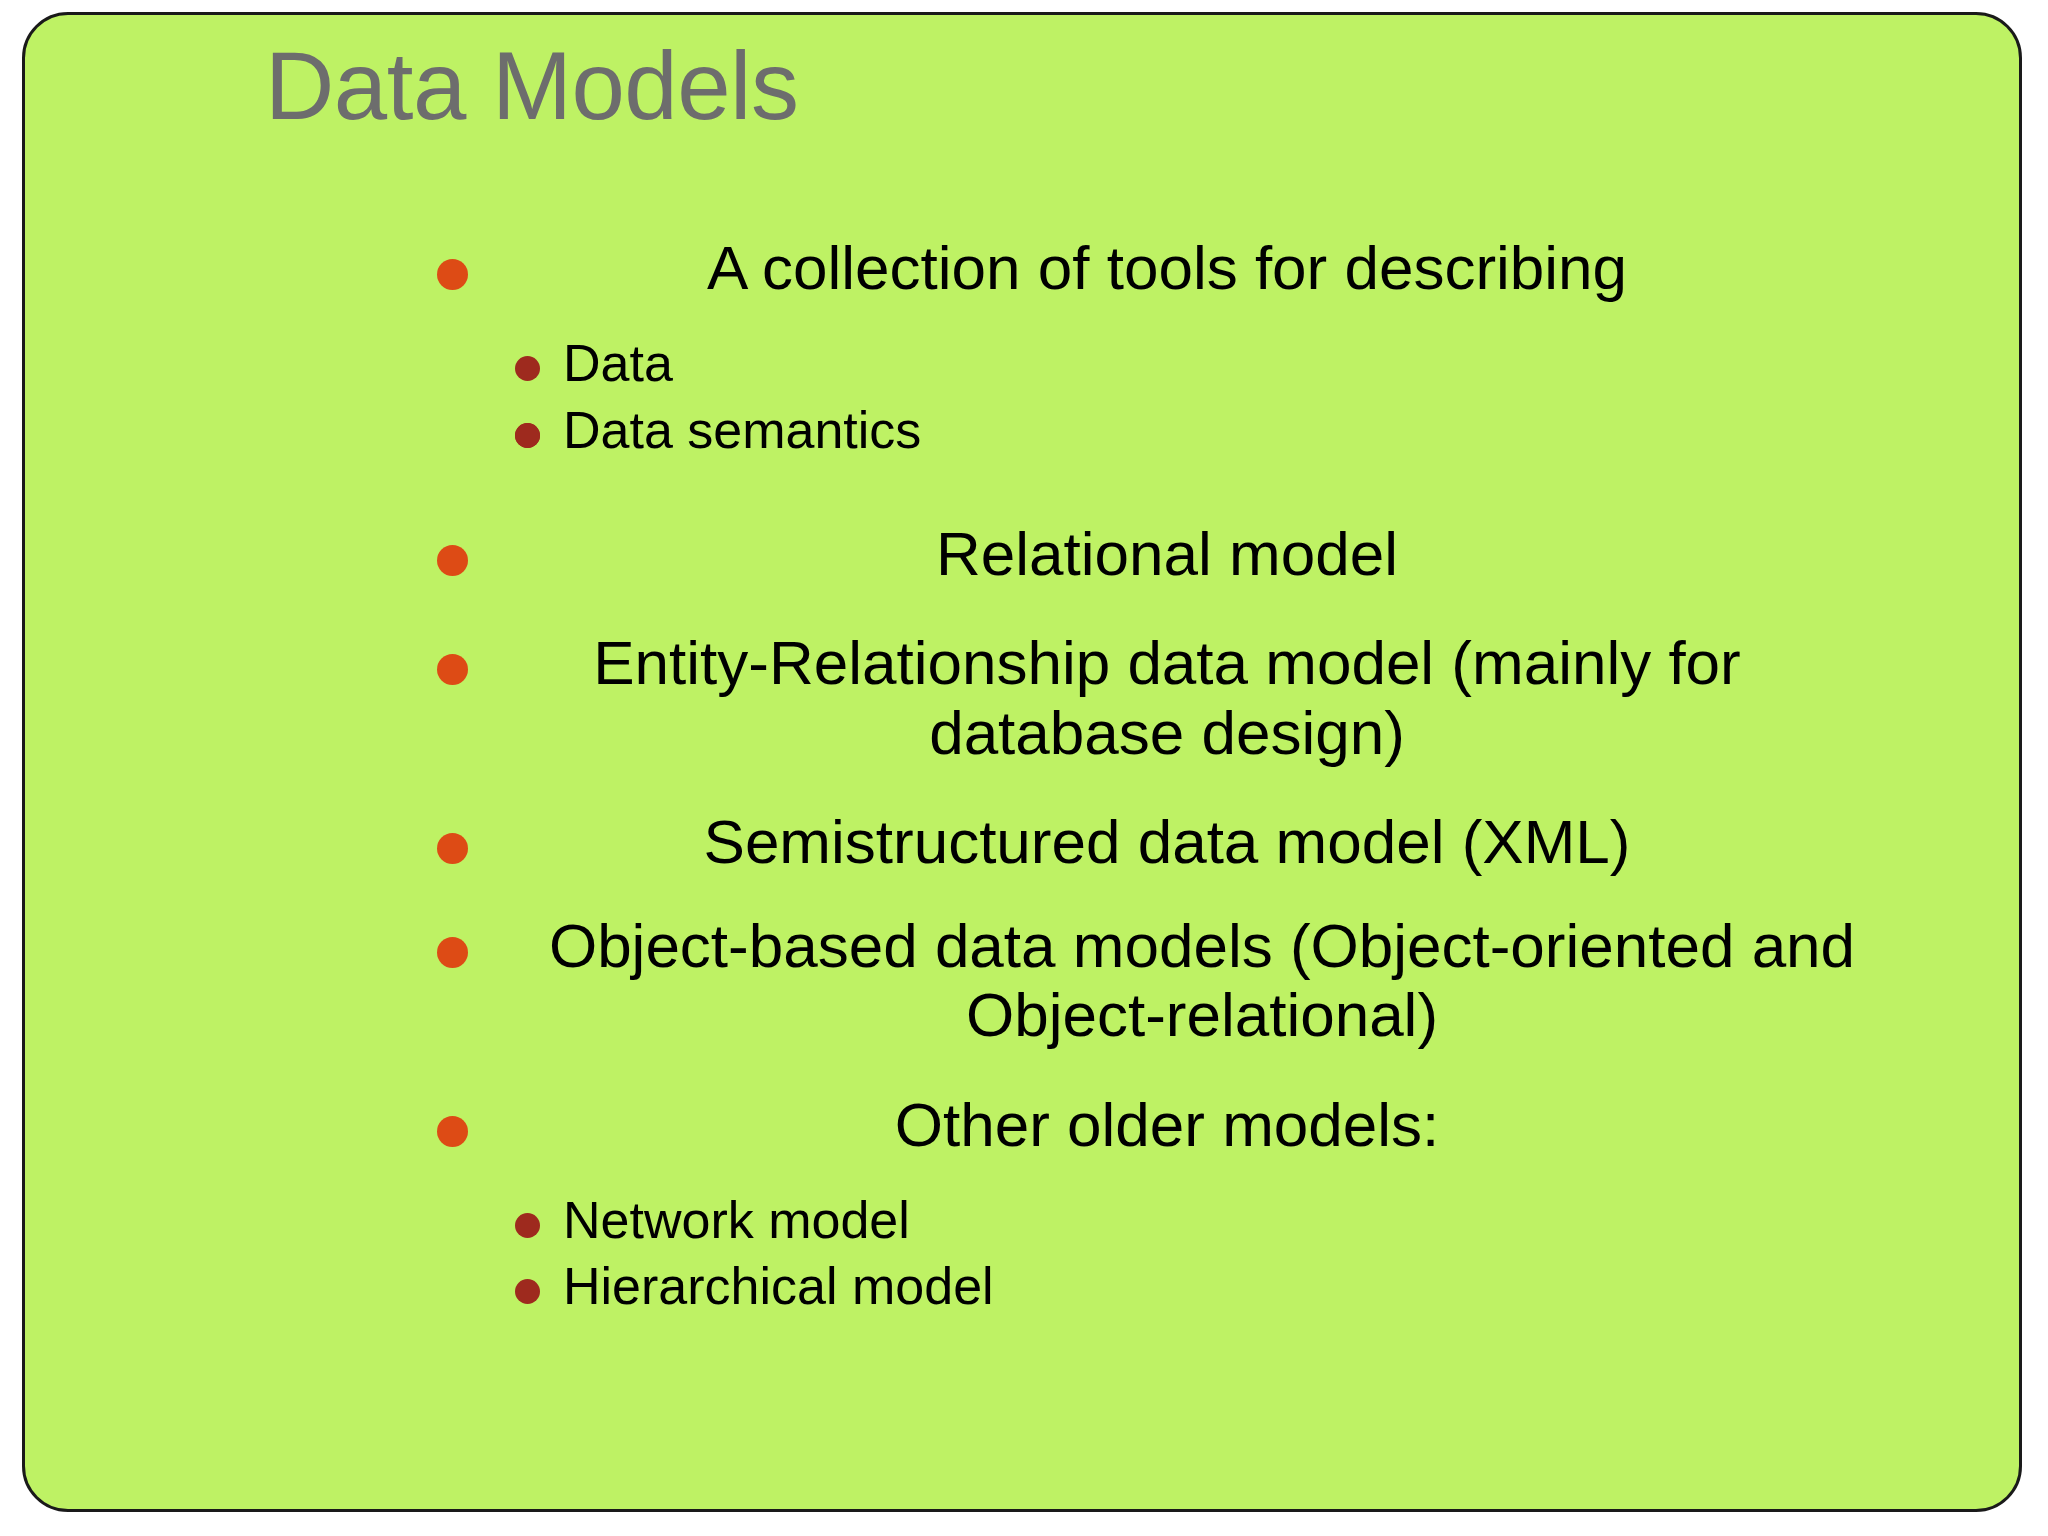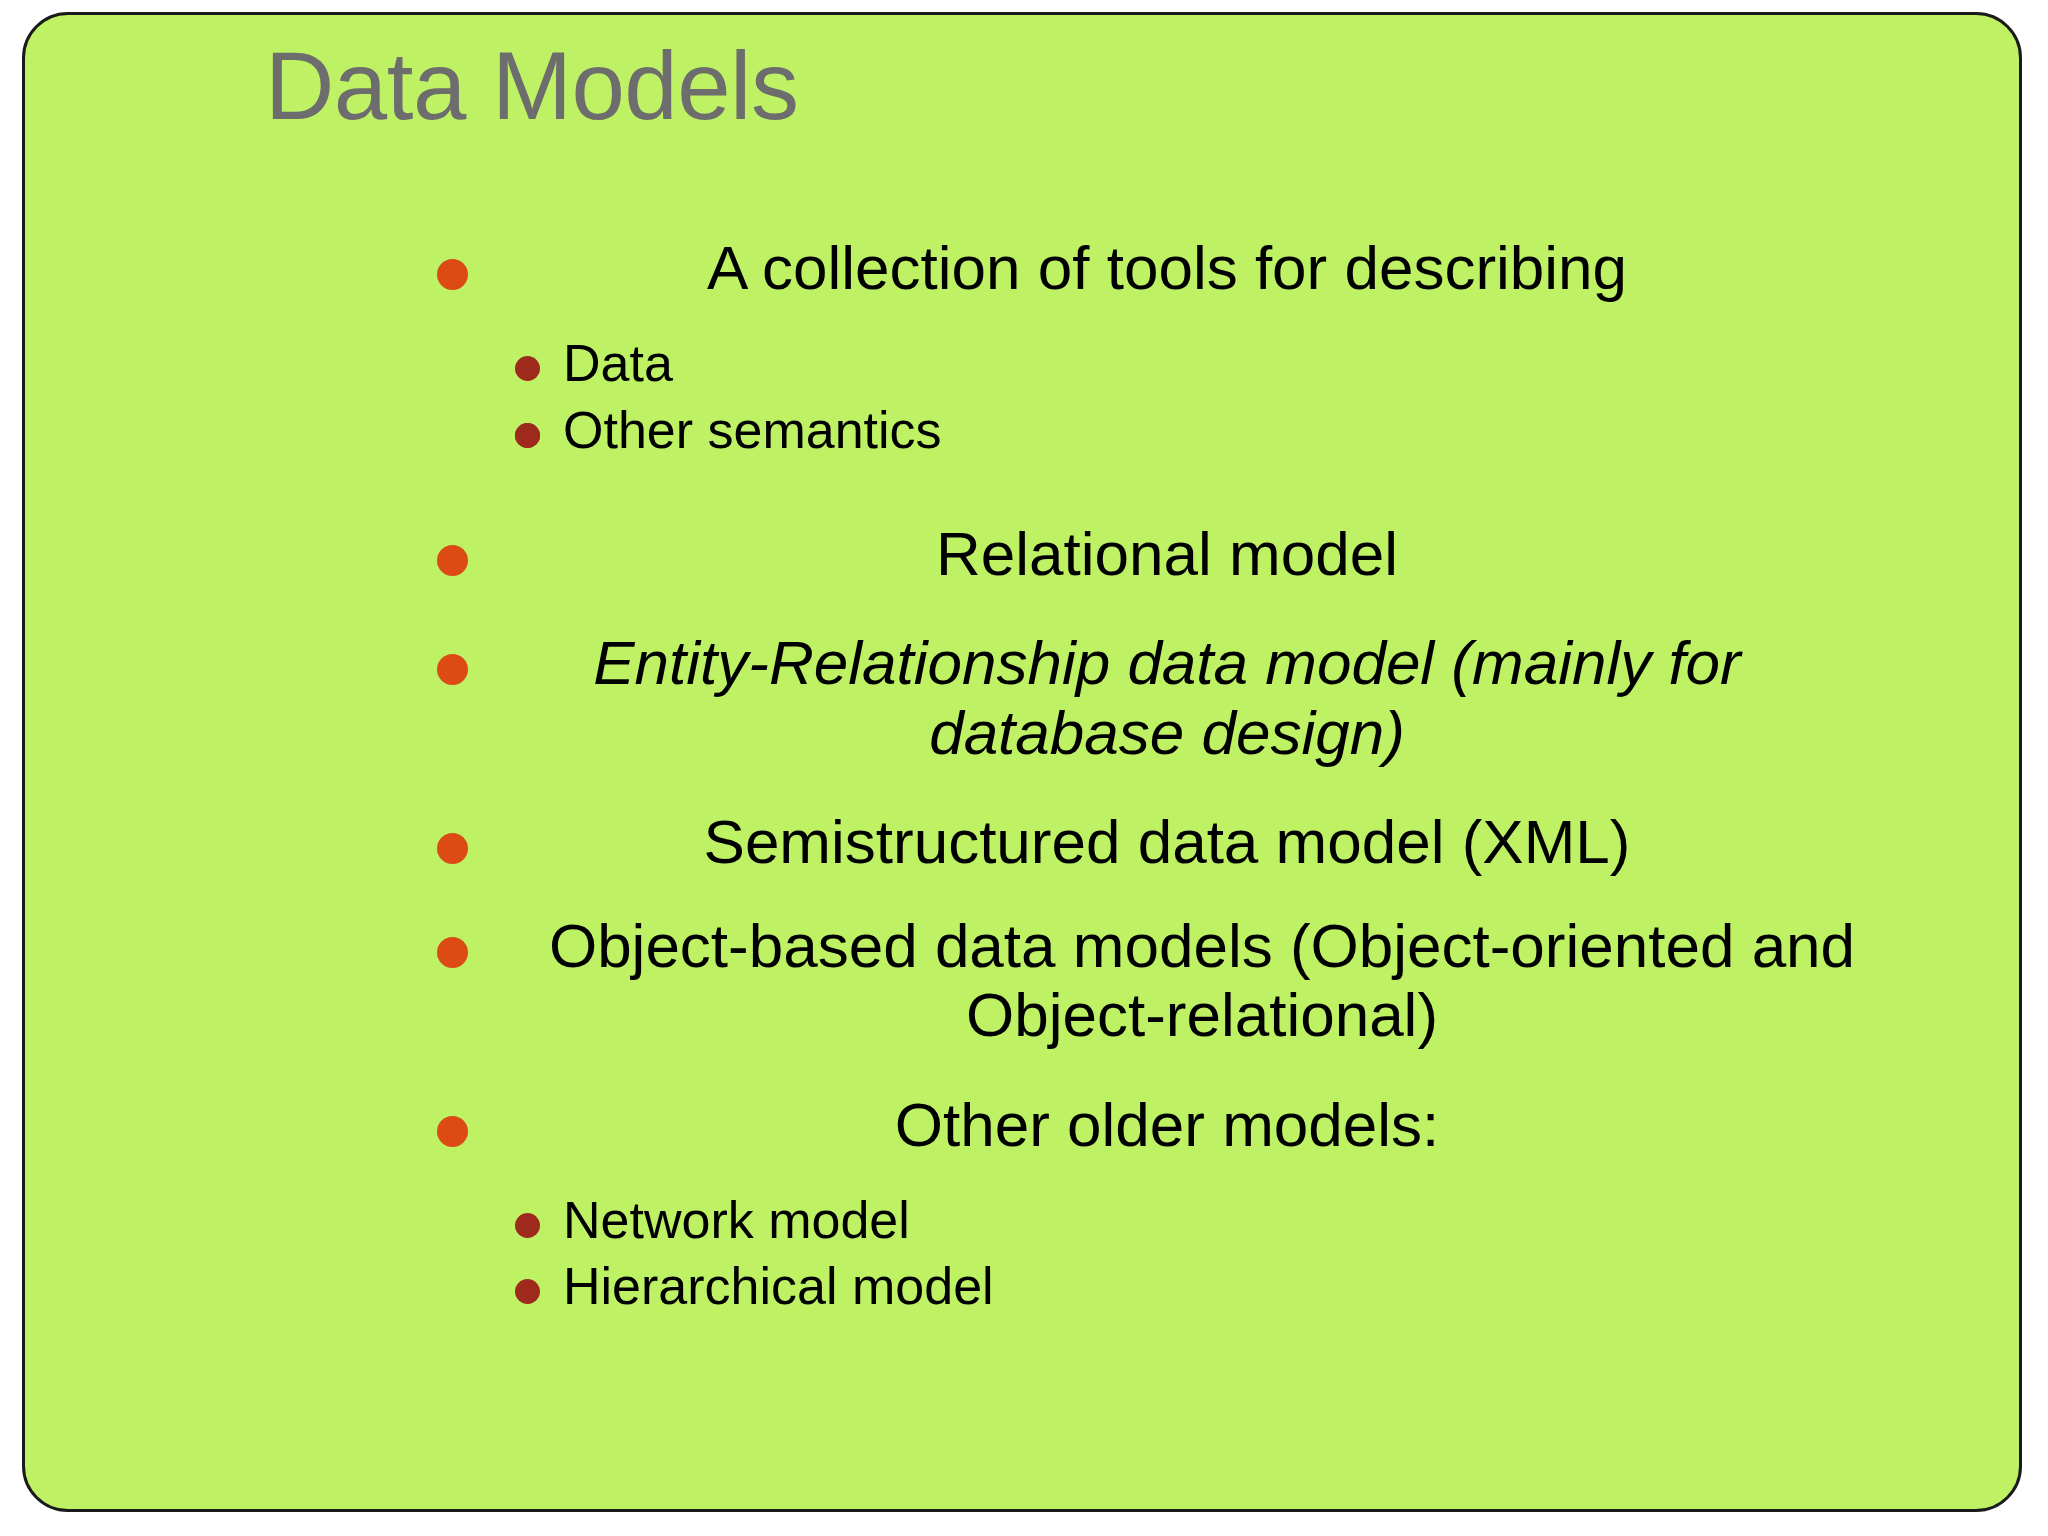--- a/index.html
+++ b/index.html
@@ -109,30 +109,30 @@
     <div class="sub-group sub-group-tight">
       <div class="l2">
         <span class="dot" style="background: rgb(158, 42, 30);"></span>
         <span class="txt">Data</span>
       </div>
       <div class="l2">
         <span class="dot" style="background: rgb(158, 42, 30);"></span>
       </div>
       <div class="l2">
         <span class="dot" style="background: rgb(158, 42, 30);"></span>
-        <span class="txt">Other semantics</span>
+        <span class="txt">Data semantics</span>
       </div>
     </div>
 
     <div class="l1 gap-lg" style="margin-top:60px;">
       <span class="dot" style="background: rgb(221, 75, 21);"></span>
       <span class="txt">Relational model</span>
     </div>
 
-    <div class="l1 gap-lg" style="margin-top:34px;font-style:italic;">
+    <div class="l1 gap-lg" style="margin-top:34px;">
       <span class="dot" style="background: rgb(221, 75, 21);"></span>
       <span class="txt">Entity-Relationship data model (mainly for database design)</span>
     </div>
 
     <div class="l1" style="margin-top:34px;">
       <span class="dot" style="background: rgb(221, 75, 21);"></span>
       <span class="txt">Semistructured data model   (XML)</span>
     </div>
 
     <div class="l1 gap-lg" style="margin-top:34px;padding-right:110px;">

